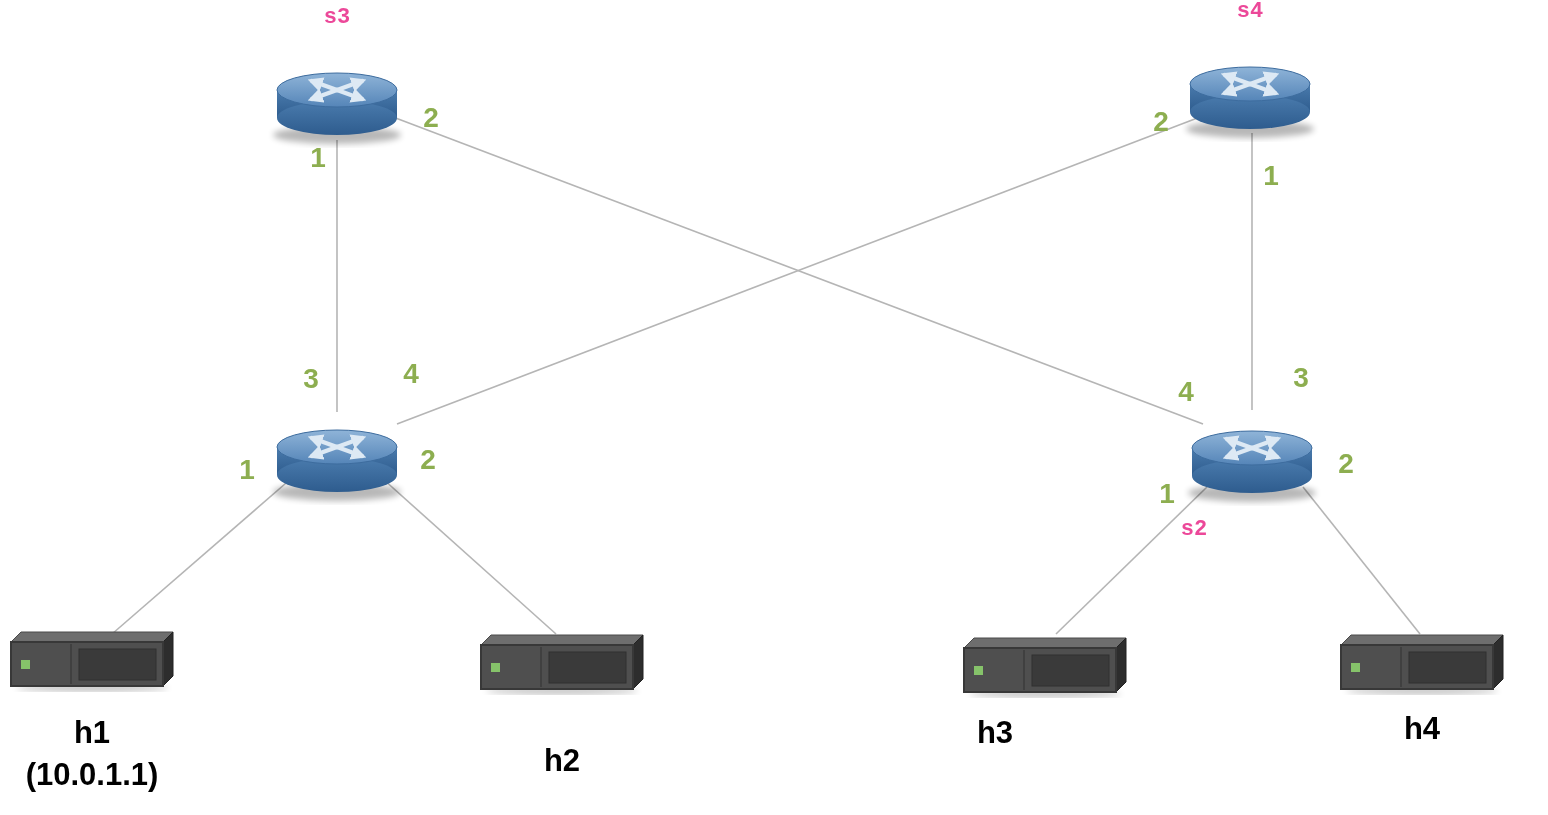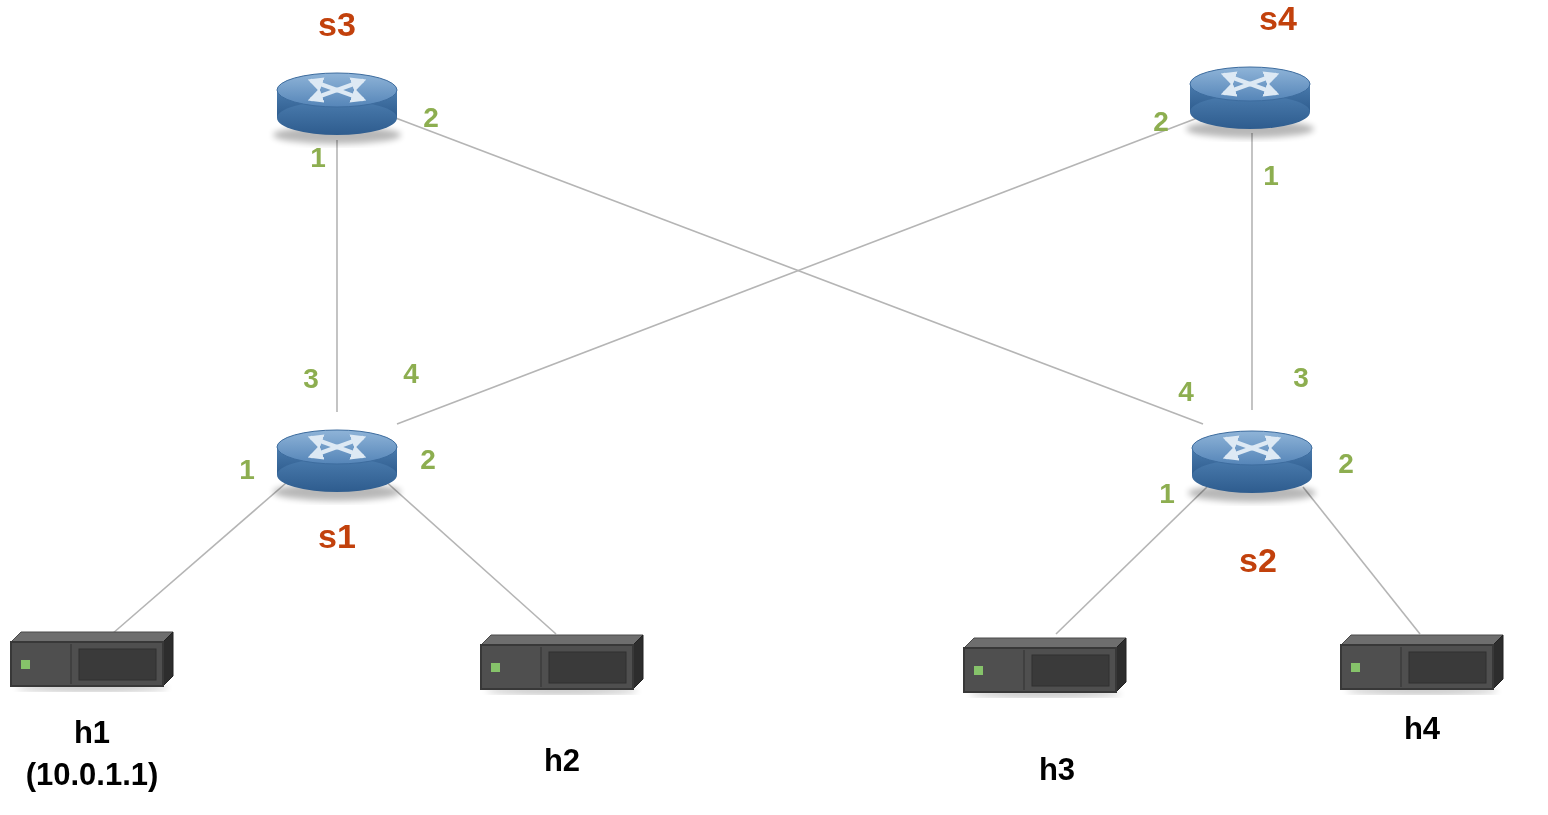--- a/index.html
+++ b/index.html
@@ -20,23 +20,24 @@
     left: 0; top: 0;
     width: 1548px; height: 815px;
   }
   .node {
     position: absolute;
   }
   .node-label {
     position: absolute;
     text-align: center;
     font-weight: bold;
-    color: #c2410c;
-    font-size: 34px;
+    color: #ec4899;
+    font-size: 22px;
     line-height: 1.1;
+    font-family: Liberation Mono, monospace;
   }
   .host-label {
     position: absolute;
     width: 220px;
     text-align: center;
     font-weight: bold;
     color: #000000;
     font-size: 31px;
     line-height: 1.35;
   }
@@ -145,32 +146,31 @@
         <use href="#host-sym"></use>
       </svg>
   </div>
   <div class="node" style="left:1337px; top:633px; width:170px; height:62px;">
     <svg width="170" height="62">
         <use href="#host-sym"></use>
       </svg>
   </div>
 
   <div class="node-label" style="left:262px; top:6px; width:150px;">s3</div>
-  <div class="node-label" style="left:1203px; top:0px; width:150px;">s4</div>
-  <div class="node-label" style="left:262px; top:518px; width:150px;">s1</div>
-  <div class="node-label" style="left:1183px; top:518px; width:150px;margin-top:24px;">s2</div>
+  <div class="node-label" style="left:1175px; top:0px; width:150px;">s4</div>
+  <div class="node-label" style="left:1119px; top:518px; width:150px;">s2</div>
 
   <div class="host-label" style="left:-18px; top:712px;">
     <div>h1</div>
     <div>(10.0.1.1)</div>
   </div>
   <div class="host-label" style="left:452px; top:696px;margin-top:44px;">
     <div>h2</div>
   </div>
-  <div class="host-label" style="left:947px; top:712px;margin-top:37px;">
+  <div class="host-label" style="left:885px; top:712px;">
     <div>h3</div>
   </div>
   <div class="host-label" style="left:1312px; top:708px;">
     <div>h4</div>
   </div>
 
   <div class="port" style="left:301px; top:142px;">1</div>
   <div class="port" style="left:414px; top:102px;">2</div>
   <div class="port" style="left:1144px; top:106px;">2</div>
   <div class="port" style="left:1254px; top:160px;">1</div>

